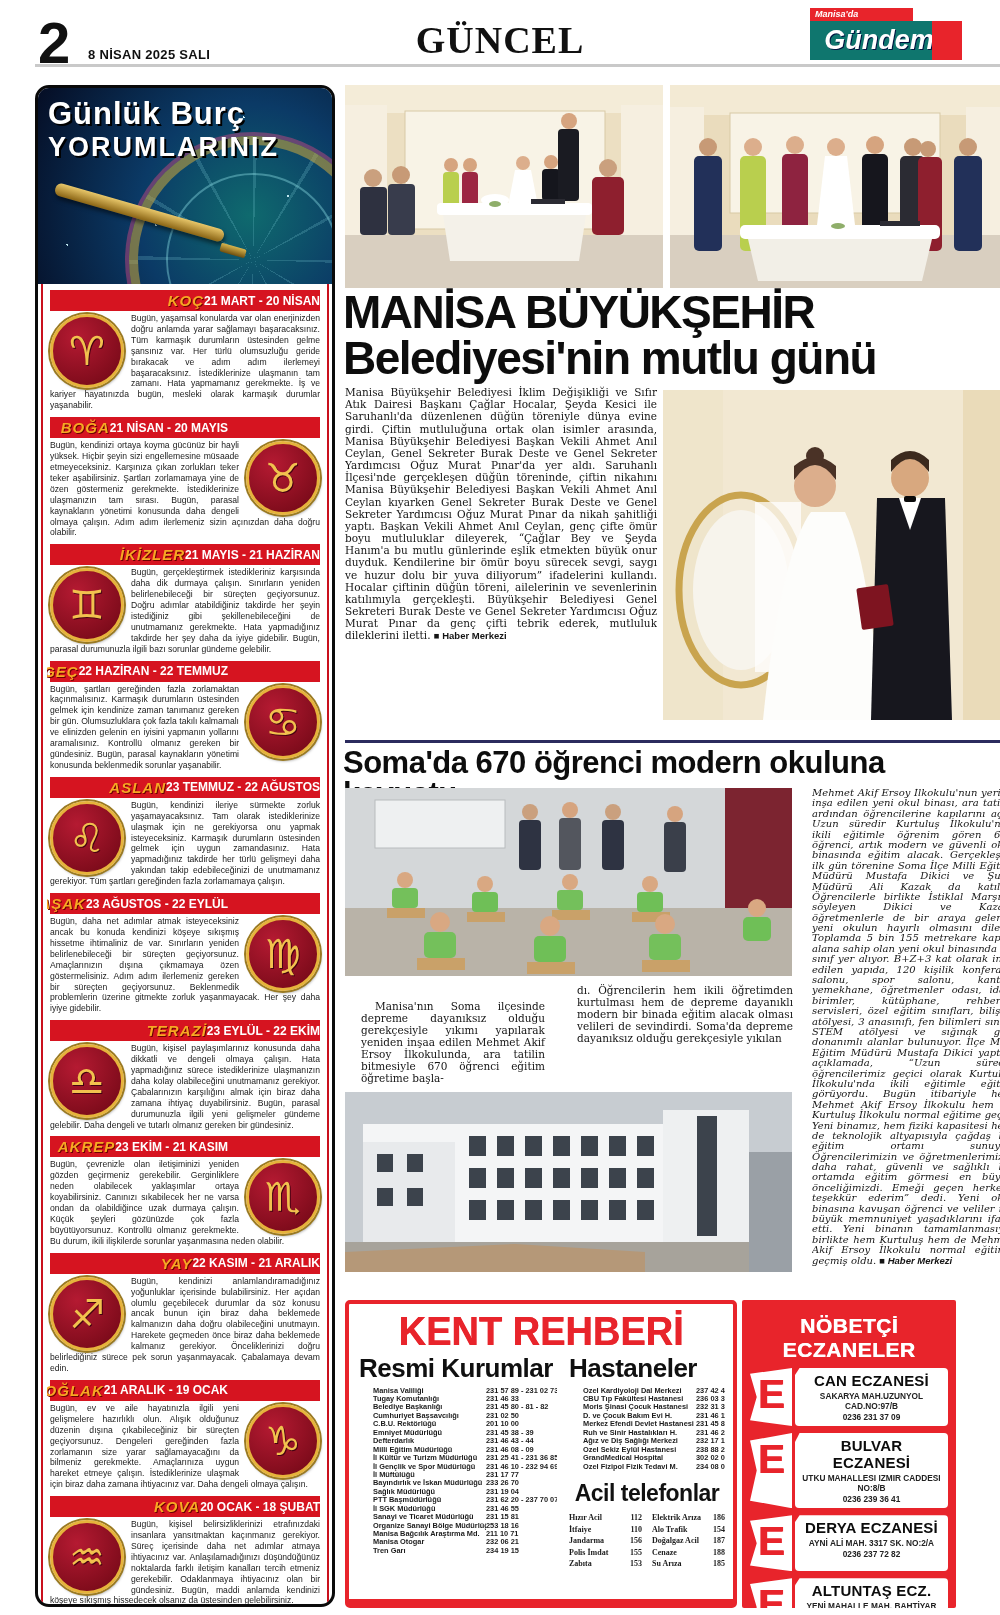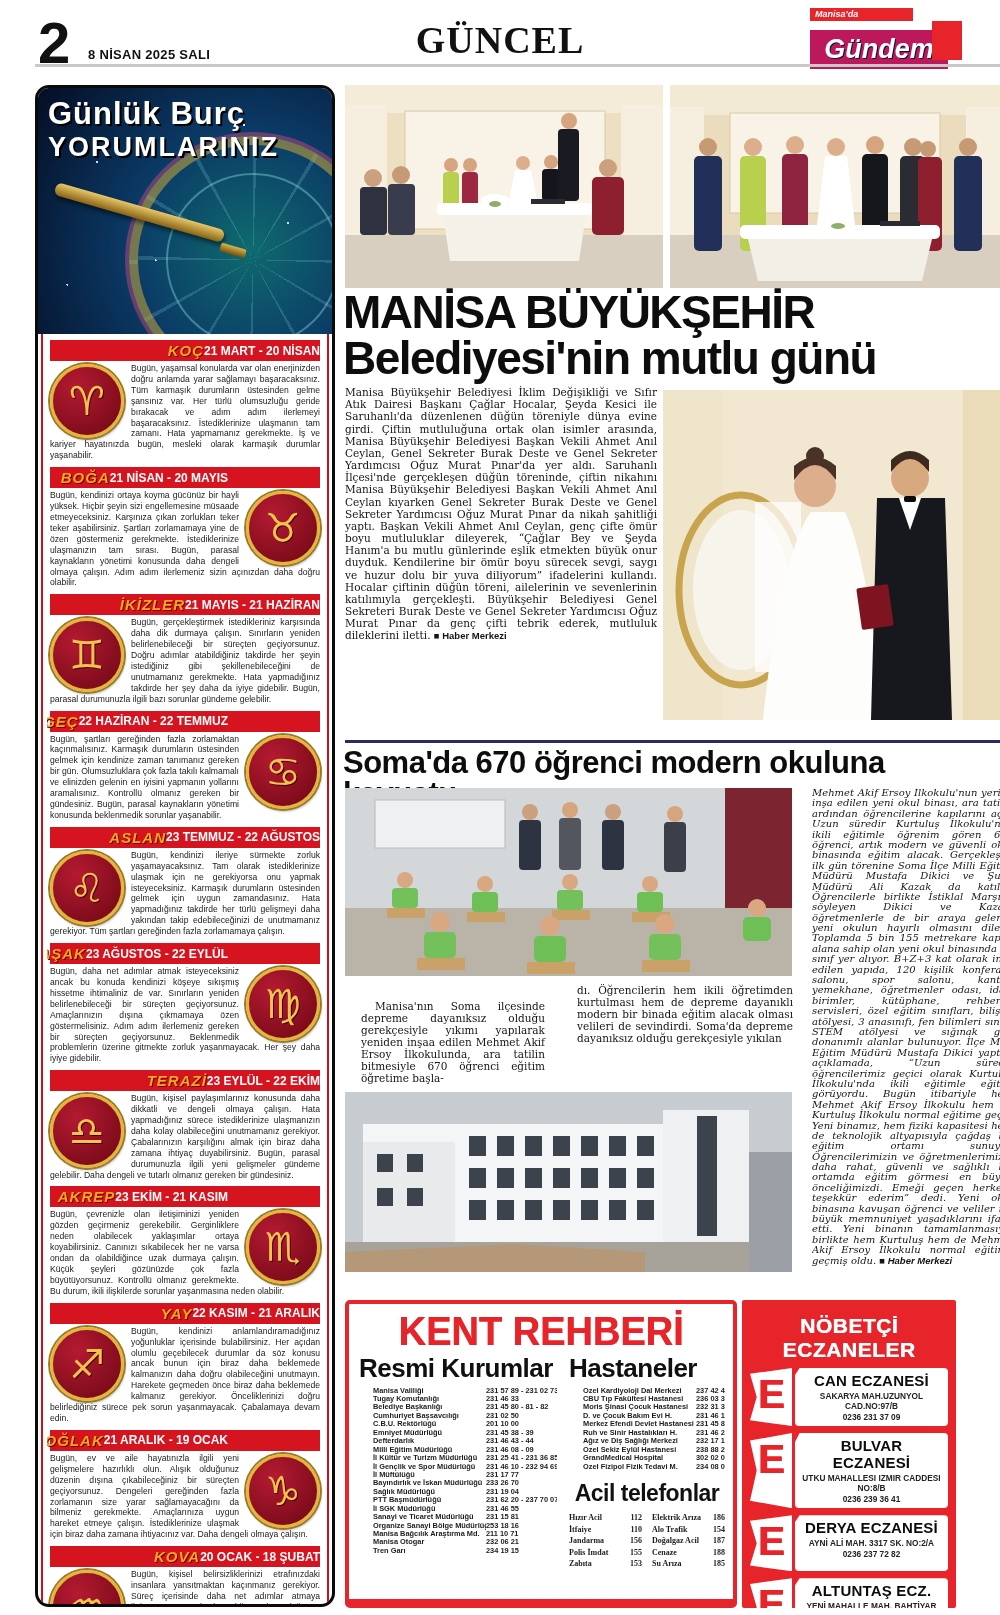--- a/index.html
+++ b/index.html
@@ -7,30 +7,30 @@
         font-family:"Liberation Sans",sans-serif;color:#111;}
 
   
   .pagenum{position:absolute;left:38px;top:14px;font-size:58px;font-weight:bold;line-height:1;}
   .issue-date{position:absolute;left:88px;top:47px;font-size:13px;font-weight:bold;letter-spacing:.3px;}
   .section-title{position:absolute;left:0;right:0;top:18px;text-align:center;
     font-family:"Liberation Serif",serif;font-weight:bold;font-size:38px;letter-spacing:1px;}
   .logo{position:absolute;right:38px;top:8px;width:152px;height:52px;}
   .logo-top{position:absolute;left:0;top:0;width:98px;height:13px;background:#e8242b;color:#fff;
     font-size:9px;font-style:italic;font-weight:bold;padding-left:5px;line-height:13px;}
-  .logo-main{position:absolute;left:0;top:13px;width:138px;height:39px;background:#be185d;color:#fff;
+  .logo-main{position:absolute;left:0;top:13px;width:138px;height:39px;background:#0f766e;color:#fff;
     font-weight:bold;font-style:italic;font-size:27px;text-align:center;line-height:38px;
-    text-shadow:1px 1px 0 #00123f;margin-top:9px;}
+    text-shadow:1px 1px 0 #00123f;}
   .logo-side{position:absolute;right:0;top:13px;width:30px;height:39px;background:#e8242b;}
   .header-rule{position:absolute;top:64px;left:35px;right:0;height:3px;background:#c9c9c9;}
 
   
   .horoscope{position:absolute;left:35px;top:85px;width:300px;height:1522px;
     border:3px solid #0a0a0a;border-radius:14px;overflow:hidden;background:#fff;box-sizing:border-box;}
-  .h-head{position:relative;height:246px;overflow:hidden;
+  .h-head{position:relative;height:196px;overflow:hidden;
     background:
       radial-gradient(2px 2px at 20% 30%,#bfe6ef 50%,transparent 51%),
       radial-gradient(2px 2px at 70% 15%,#cfeef5 50%,transparent 51%),
       radial-gradient(2px 2px at 85% 55%,#bfe6ef 50%,transparent 51%),
       radial-gradient(2px 2px at 40% 70%,#cfeef5 50%,transparent 51%),
       radial-gradient(2px 2px at 10% 80%,#bfe6ef 50%,transparent 51%),
       radial-gradient(circle at 72% 65%,#0f6a6e 0%,#0b3a66 45%,#050d24 100%);}
   .wheel{position:absolute;right:-45px;top:48px;width:230px;height:230px;border-radius:50%;
     border:9px solid rgba(205,170,60,.55);box-shadow:0 0 0 4px rgba(215,70,130,.45);
     background:repeating-conic-gradient(rgba(130,210,220,.22) 0 2deg,transparent 2deg 30deg);}

